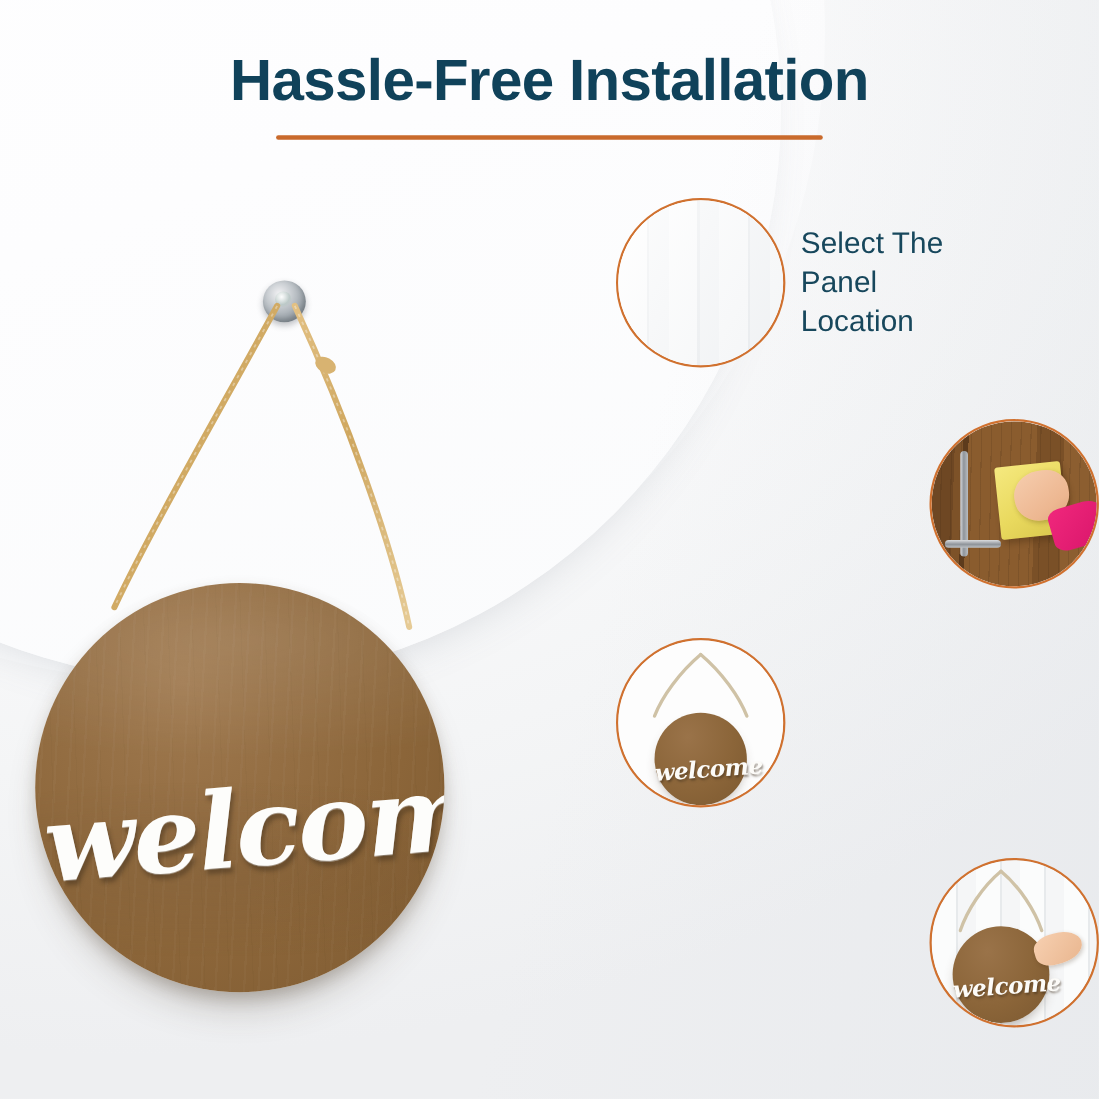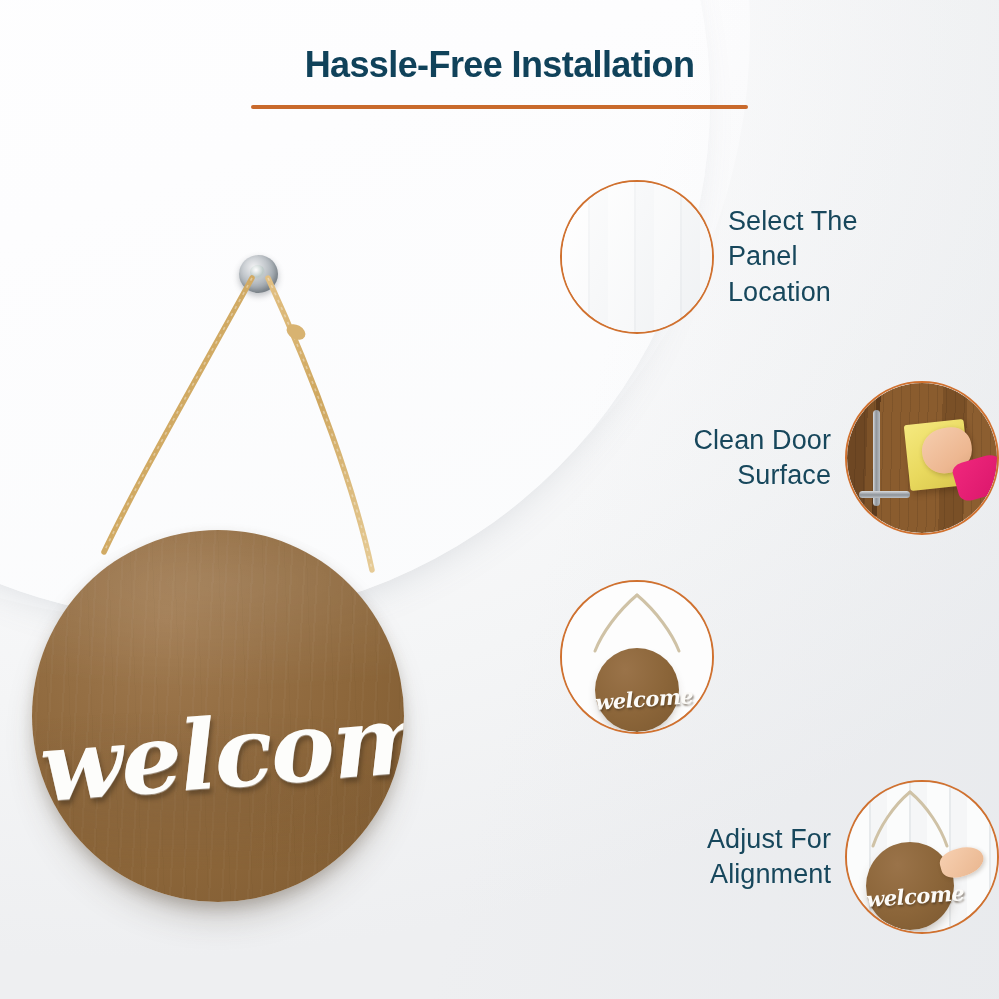--- a/index.html
+++ b/index.html
@@ -28,21 +28,21 @@
     pointer-events:none;
   }
   .bg-vig{
     position:absolute;inset:0;pointer-events:none;
     background:linear-gradient(105deg,rgba(255,255,255,0) 55%,rgba(226,229,233,.45) 100%);
   }
 
   
   .header{position:absolute;left:0;top:46px;width:999px;text-align:center;}
   .title{
-    font-size:36px;line-height:1.05;font-weight:bold;letter-spacing:-0.6px;
+    font-size:53px;line-height:1.05;font-weight:bold;letter-spacing:-0.6px;
     color:#10425a;margin:0;white-space:nowrap;
   }
   .title-rule{
     width:497px;height:4px;background:#c96a2c;margin:21px auto 0;border-radius:2px;
   }
 
   
   .product{position:absolute;left:0;top:150px;width:560px;height:849px;}
   .knob{
     position:absolute;left:239px;top:105px;width:39px;height:38px;border-radius:50%;
@@ -217,22 +217,20 @@
           <div class="art-door">
             <div class="dgrain"></div>
             <div class="handle"></div>
             <div class="handle2"></div>
             <div class="cloth"></div>
             <div class="hand"></div>
             <div class="sleeve"></div>
           </div>
         </div>
       </div>
-      <div class="step-label">Clean Door
-Surface</div>
     </div>
 
     <div class="step img-left" style="top:400px;">
       <div class="thumb">
         <div class="thumb-inner">
           <div class="art-hang">
             <svg class="rope-v" viewBox="0 0 150 66">
               <path d="M75 4 C 56 20, 40 42, 33 60" stroke="#cfc2a6" stroke-width="3" fill="none" stroke-linecap="round"></path>
               <path d="M75 4 C 94 20, 110 42, 117 60" stroke="#cfc2a6" stroke-width="3" fill="none" stroke-linecap="round"></path>
             </svg>
@@ -252,18 +250,16 @@
               <path d="M65 4 C 48 18, 34 40, 28 58" stroke="#cfc2a6" stroke-width="3" fill="none" stroke-linecap="round"></path>
               <path d="M65 4 C 82 18, 96 40, 102 58" stroke="#cfc2a6" stroke-width="3" fill="none" stroke-linecap="round"></path>
             </svg>
             <div class="disc">
               <div class="w">welcome</div>
             </div>
             <div class="hand2"></div>
           </div>
         </div>
       </div>
-      <div class="step-label">Adjust For
-Alignment</div>
     </div>
 
   </div>
 </div>
 
 </body></html>

